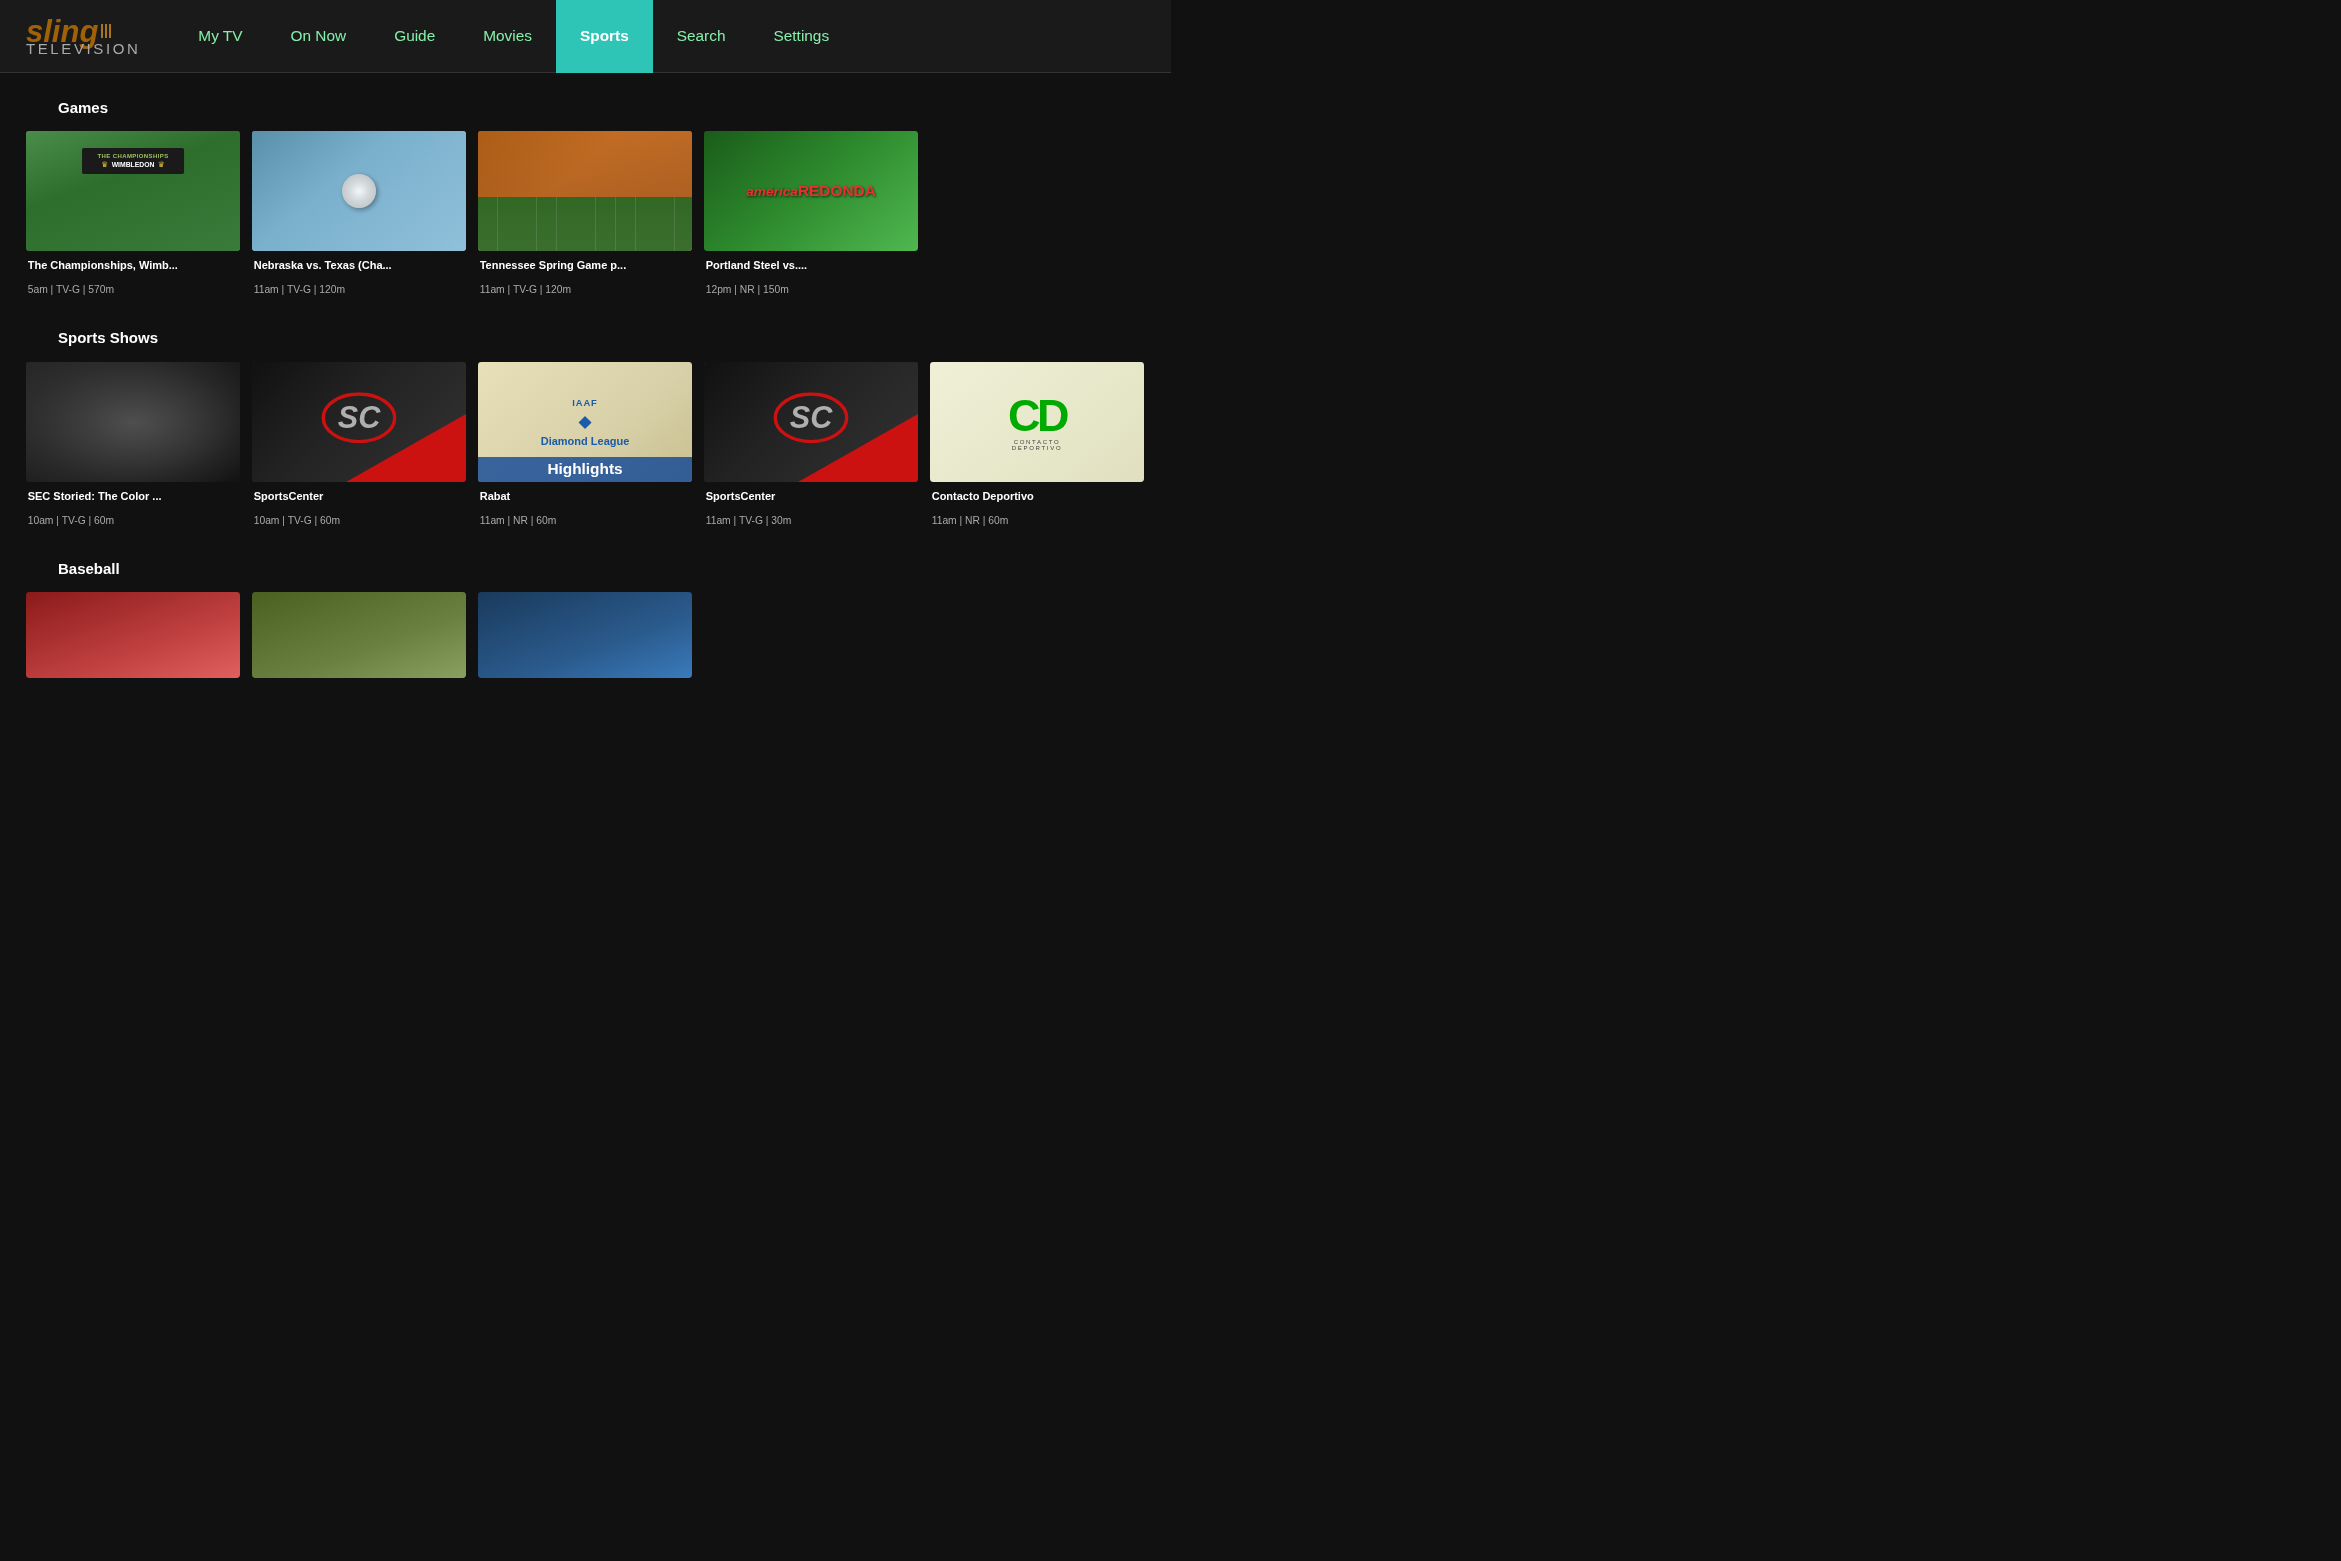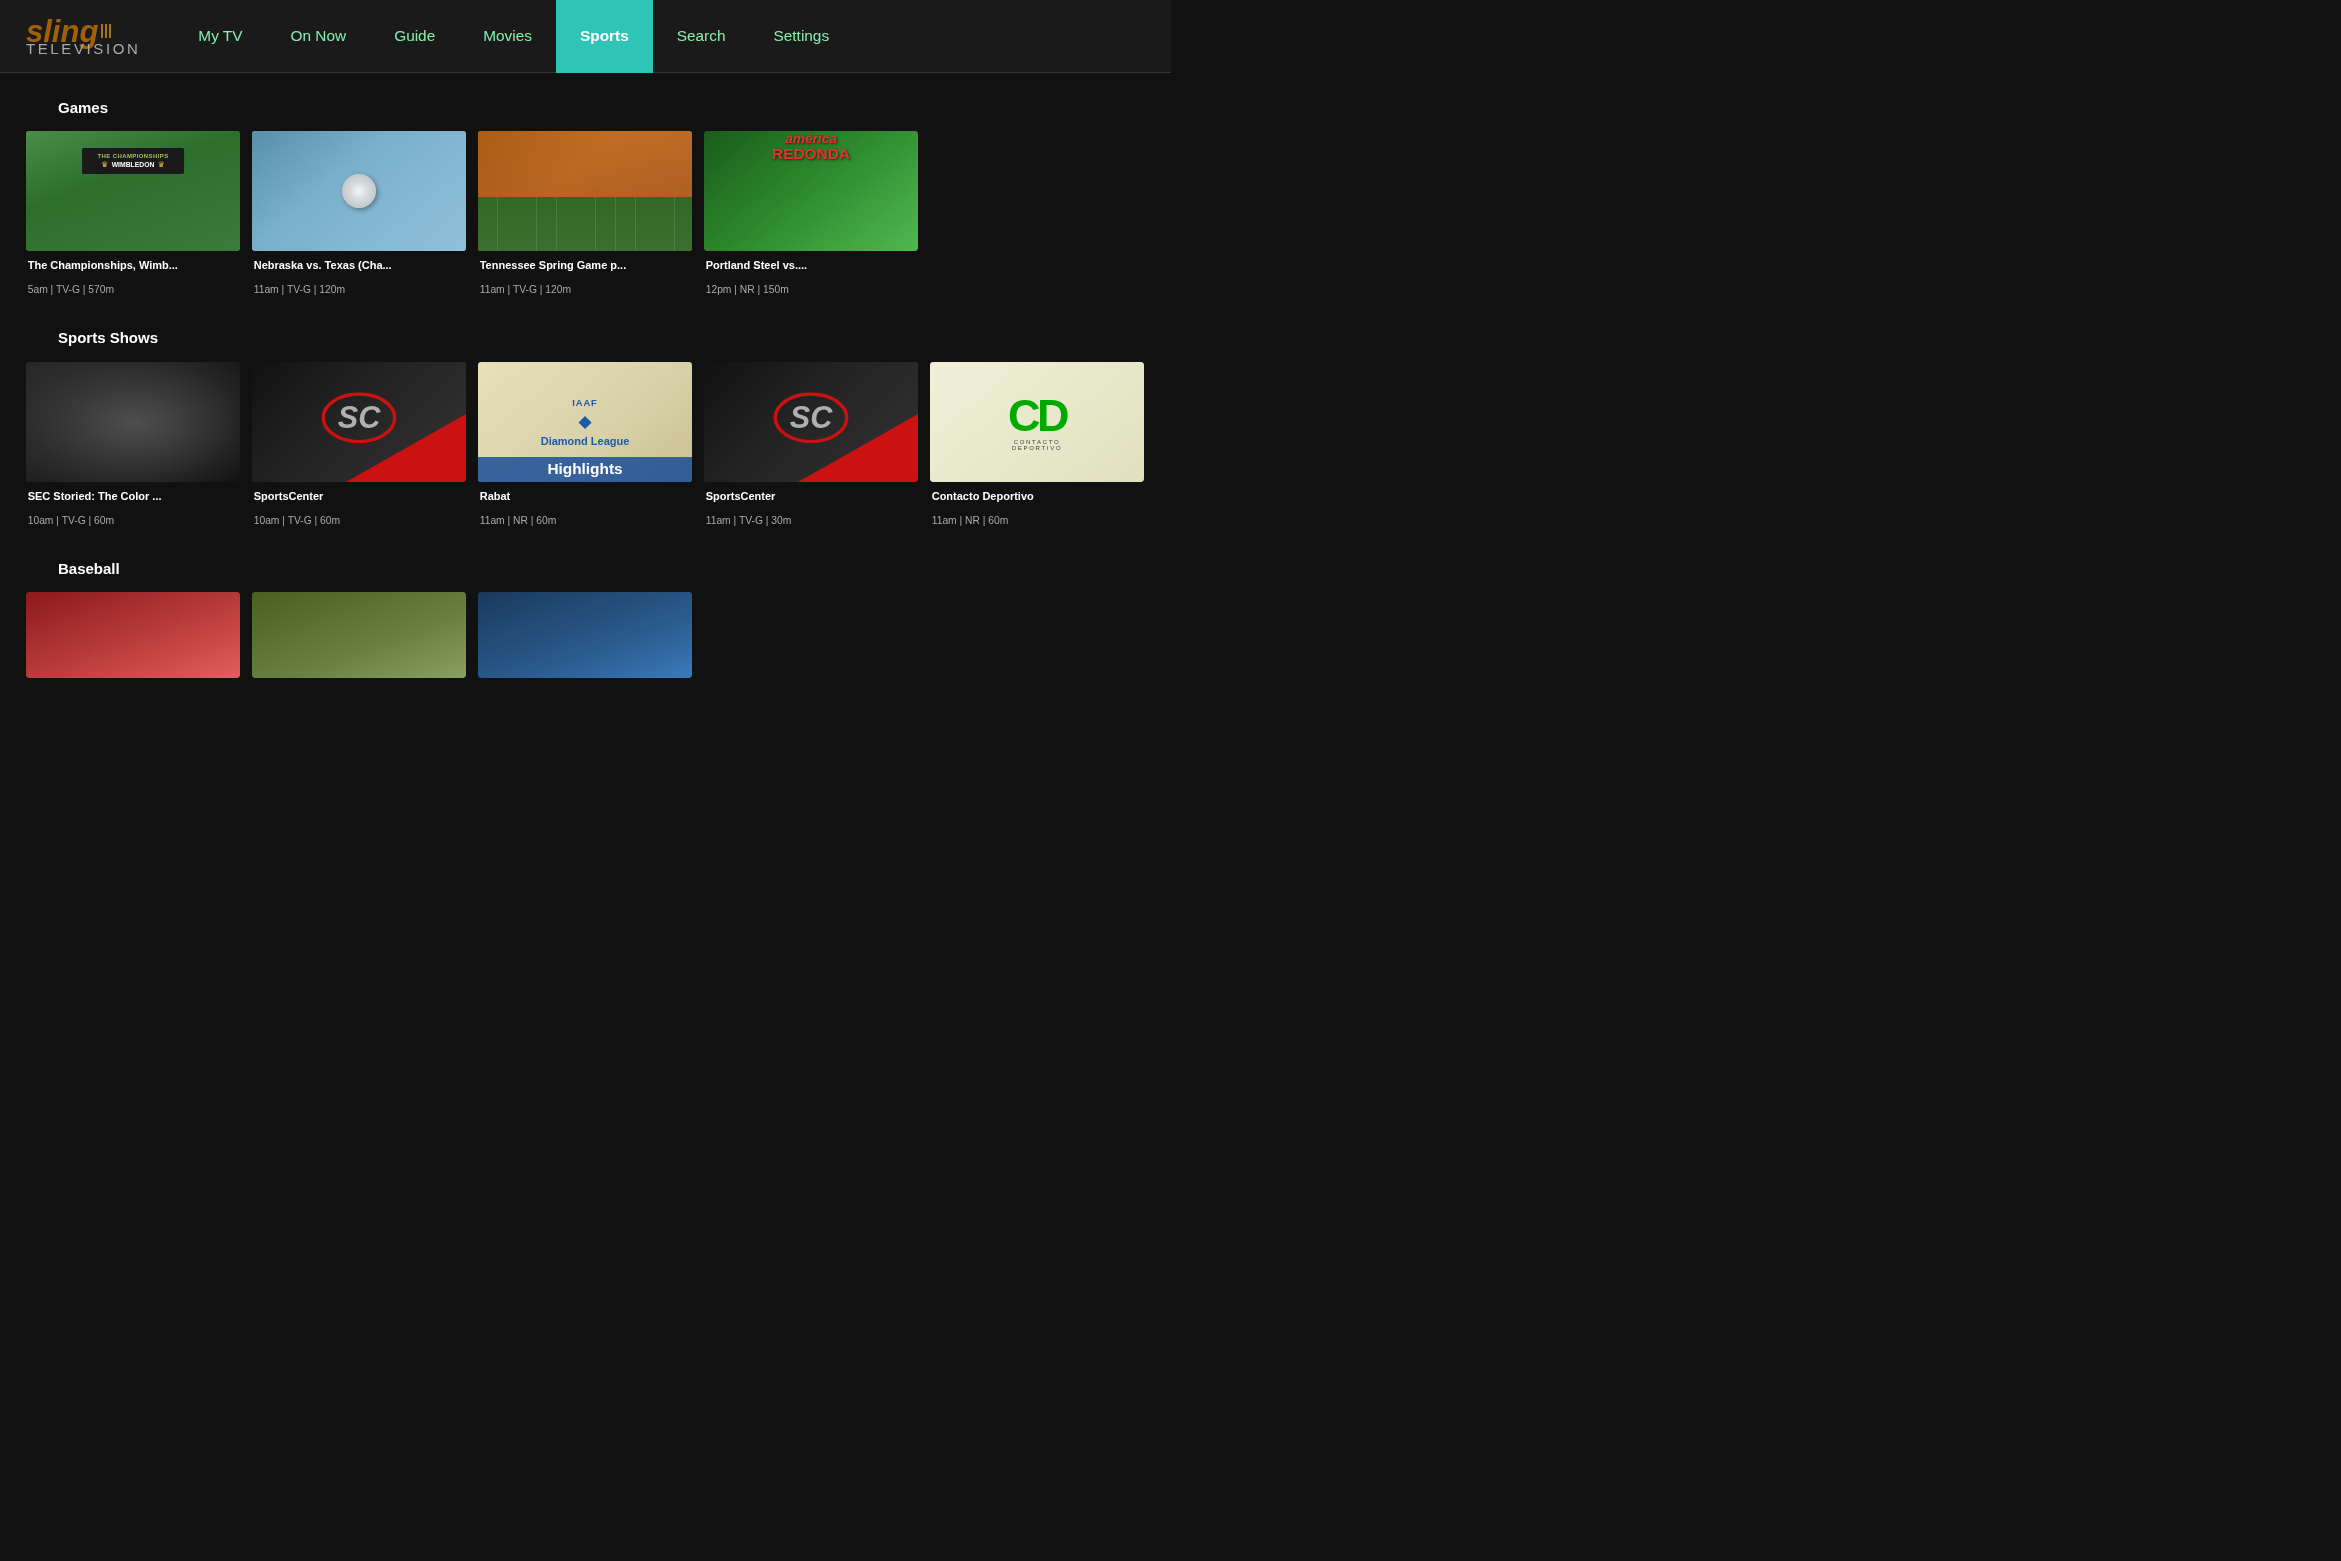--- a/index.html
+++ b/index.html
@@ -279,21 +279,21 @@
         </div>
         <div class="card-info">
           <div class="card-title">Tennessee Spring Game p...</div>
           <div class="card-meta">11am  |  TV-G  |  120m</div>
         </div>
       </div>
 
       <div class="card">
         <div class="card-thumb">
           <div style="width:100%;height:100%;position:relative;background:linear-gradient(140deg,#1a5c1a 0%,#2e8c2e 50%,#50b850 100%);">
-            <div style="position:absolute;inset:0;display:flex;align-items:center;justify-content:flex-start;flex-direction:column;">
+            <div style="position:absolute;inset:0;display:flex;align-items:center;justify-content:center;flex-direction:row;">
               <div style="font-size:13.7px;font-weight:900;font-style:italic;color:#e83030;text-shadow:0.9px 0.9px 2.6px rgba(0,0,0,0.7);line-height:1.1;text-align:center;">américa</div>
               <div style="font-size:15.4px;font-weight:900;color:#e83030;text-shadow:0.9px 0.9px 2.6px rgba(0,0,0,0.7);text-align:center;line-height:1.1;">REDONDA</div>
             </div>
           </div>
         </div>
         <div class="card-info">
           <div class="card-title">Portland Steel vs....</div>
           <div class="card-meta">12pm  |  NR  |  150m</div>
         </div>
       </div>

